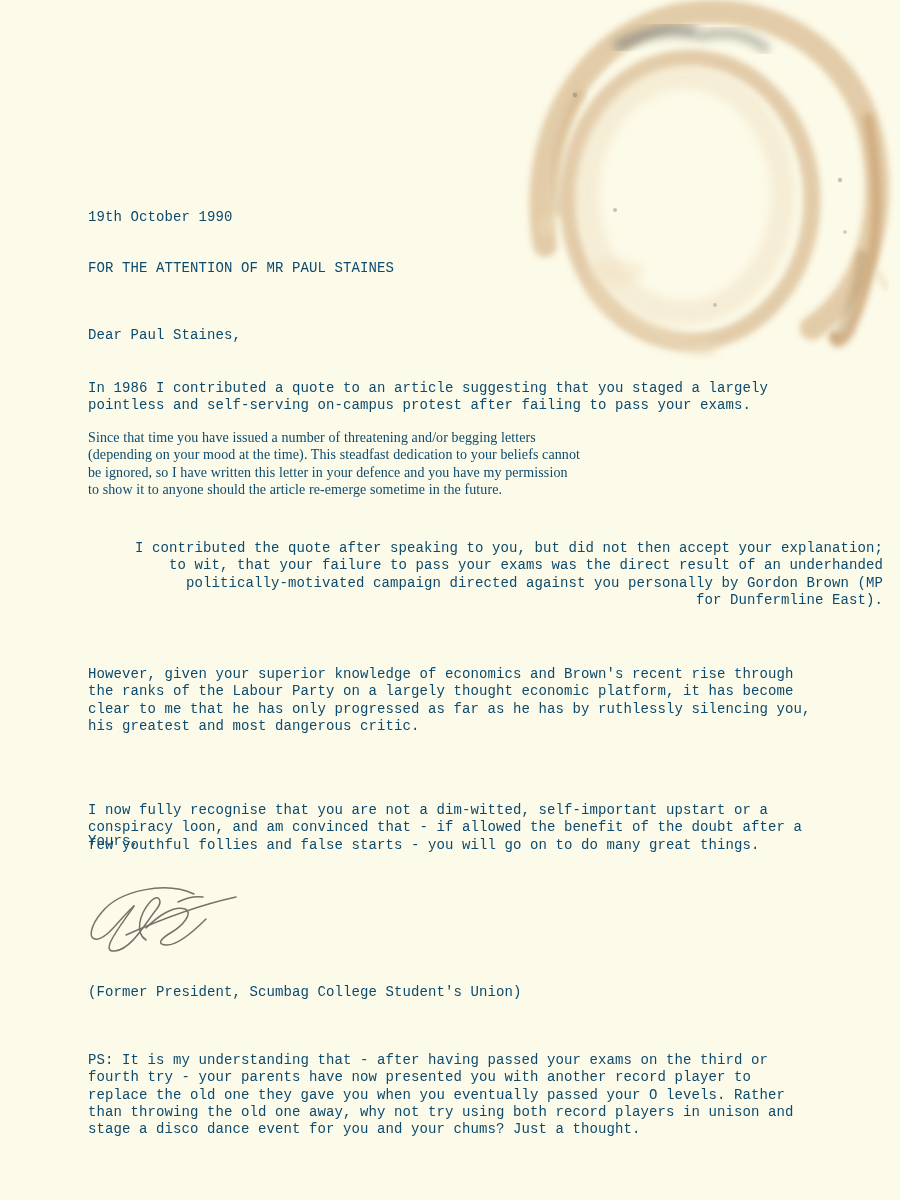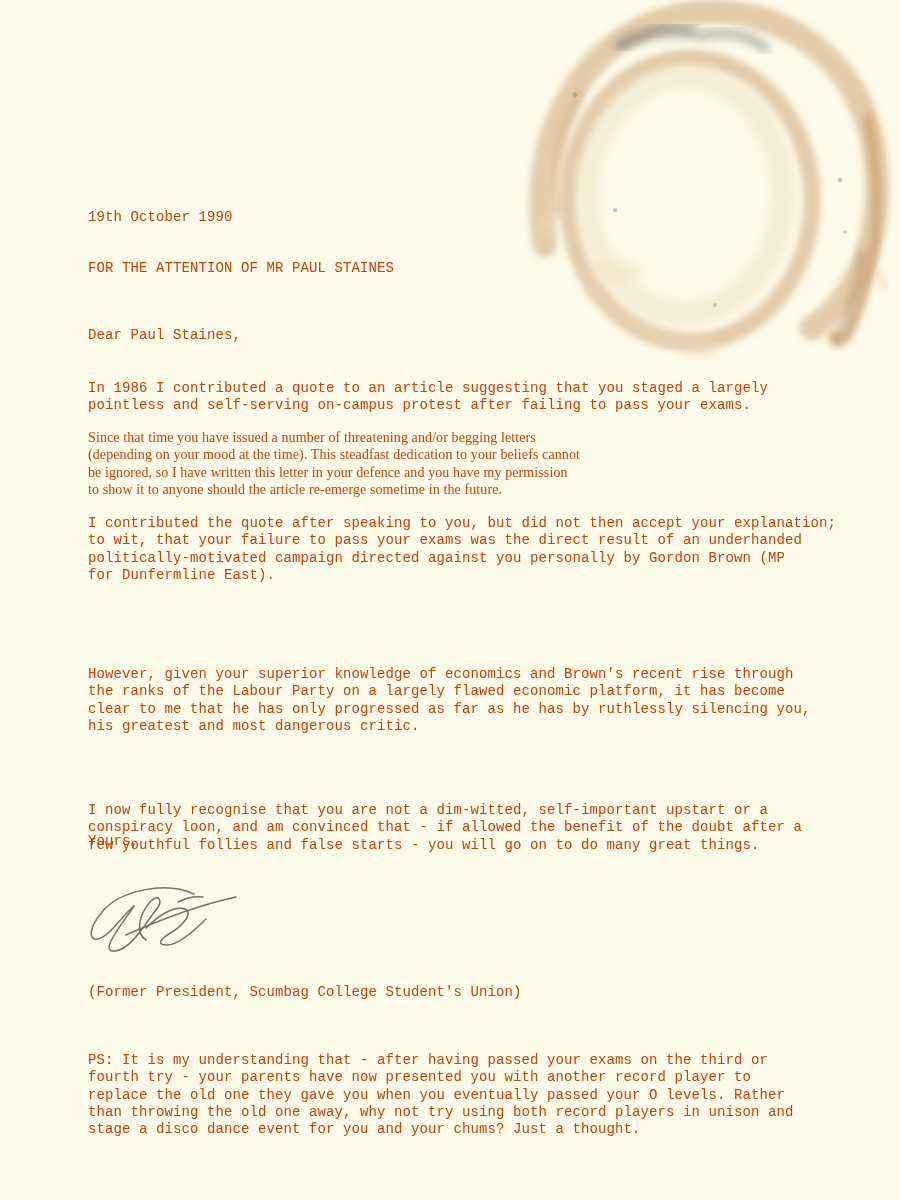--- a/index.html
+++ b/index.html
@@ -22,29 +22,29 @@
   }
   .tb {
     position: absolute;
     left: 88px;
     width: 795px;
     margin: 0;
     font-family: "Liberation Mono", "DejaVu Sans Mono", monospace;
     font-size: 14px;
     line-height: 17.3px;
     letter-spacing: 0.1px;
-    color: #c2410c;
+    color: #0c4a6e;
     white-space: pre-line;
   }
   .t-date        { top: 209px; }
   .t-attention   { top: 260px; }
   .t-salutation  { top: 327px; }
   .t-p1          { top: 380px; }
   .t-p2          { top: 429px; font-family: Liberation Serif, serif; }
-  .t-p3          { top: 515px; }
+  .t-p3          { top: 540px; text-align: right; }
   .t-p4          { top: 600px; }
   .t-p5          { top: 666px; }
   .t-p6          { top: 766px; margin-top: 36px; }
   .t-closing     { top: 833px; }
   .t-name        { top: 950px; }
   .t-title       { top: 984px; }
   .t-ps          { top: 1052px; }
   .stain-svg {
     position: absolute;
     left: 520px;
@@ -111,21 +111,21 @@
 pointless and self-serving on-campus protest after failing to pass your exams.</p>
   <p class="tb t-p2">Since that time you have issued a number of threatening and/or begging letters
 (depending on your mood at the time). This steadfast dedication to your beliefs cannot
 be ignored, so I have written this letter in your defence and you have my permission
 to show it to anyone should the article re-emerge sometime in the future.</p>
   <p class="tb t-p3">I contributed the quote after speaking to you, but did not then accept your explanation;
 to wit, that your failure to pass your exams was the direct result of an underhanded
 politically-motivated campaign directed against you personally by Gordon Brown (MP
 for Dunfermline East).</p>
   <p class="tb t-p5">However, given your superior knowledge of economics and Brown's recent rise through
-the ranks of the Labour Party on a largely flawed economic platform, it has become
+the ranks of the Labour Party on a largely thought economic platform, it has become
 clear to me that he has only progressed as far as he has by ruthlessly silencing you,
 his greatest and most dangerous critic.</p>
   <p class="tb t-p6">I now fully recognise that you are not a dim-witted, self-important upstart or a
 conspiracy loon, and am convinced that - if allowed the benefit of the doubt after a
 few youthful follies and false starts - you will go on to do many great things.</p>
 
   <p class="tb t-closing">Yours,</p>
 
   <svg class="signature-svg" viewBox="0 0 165 75" aria-hidden="true">
     <g fill="none" stroke="#66645c" stroke-width="1.5" stroke-linecap="round" opacity="0.9">

